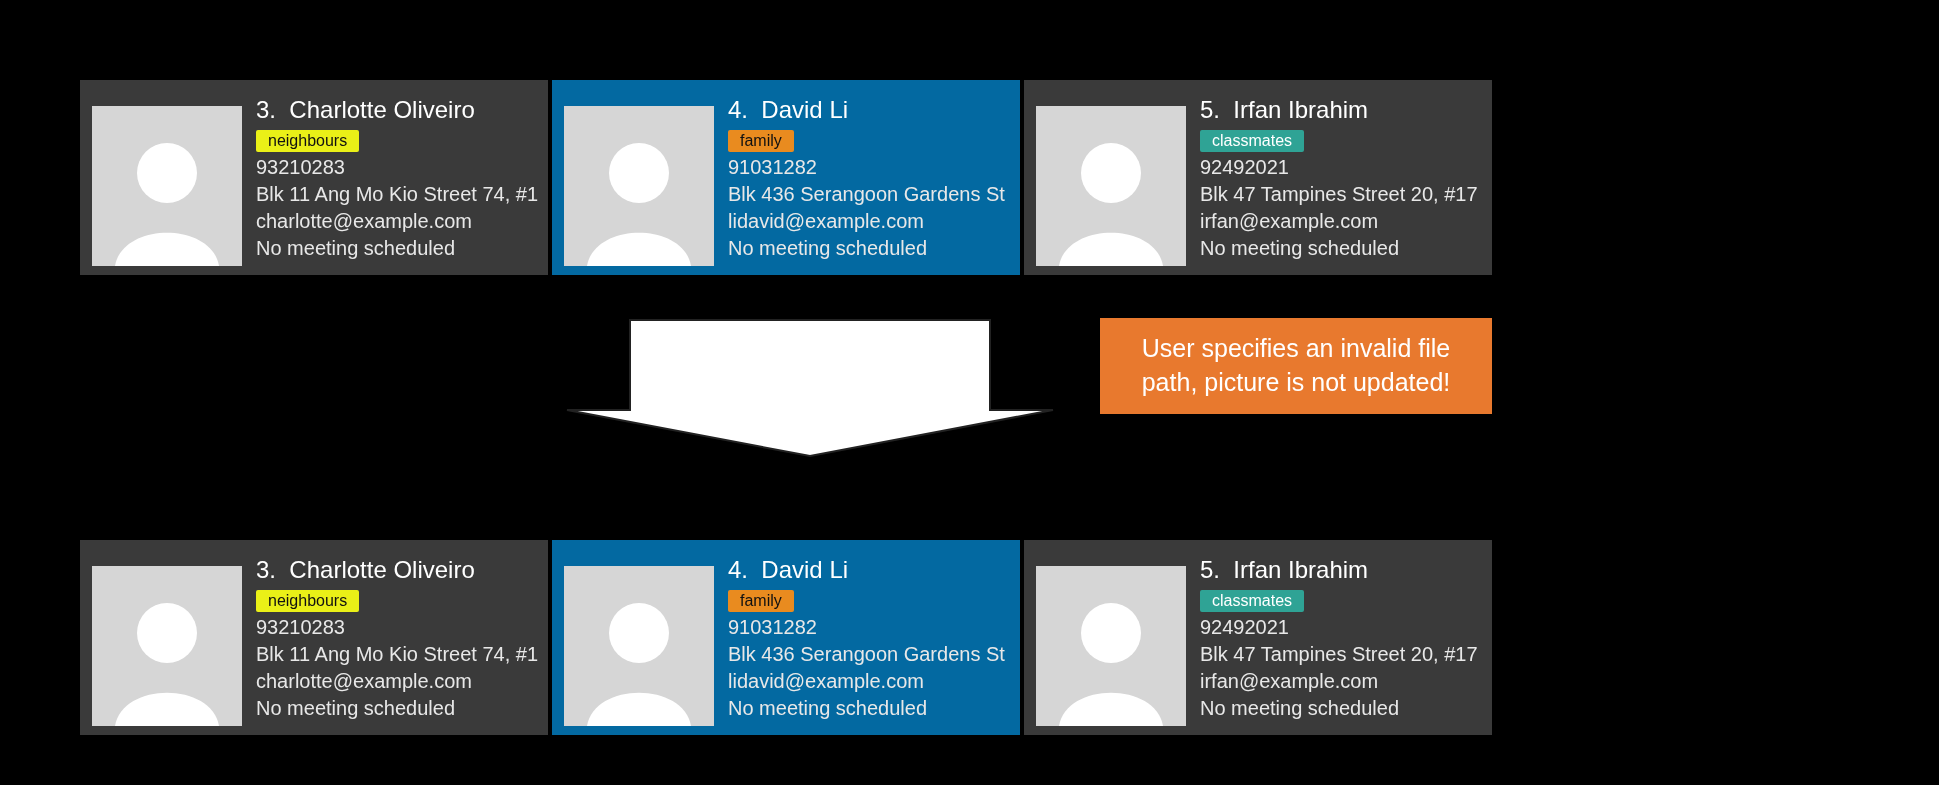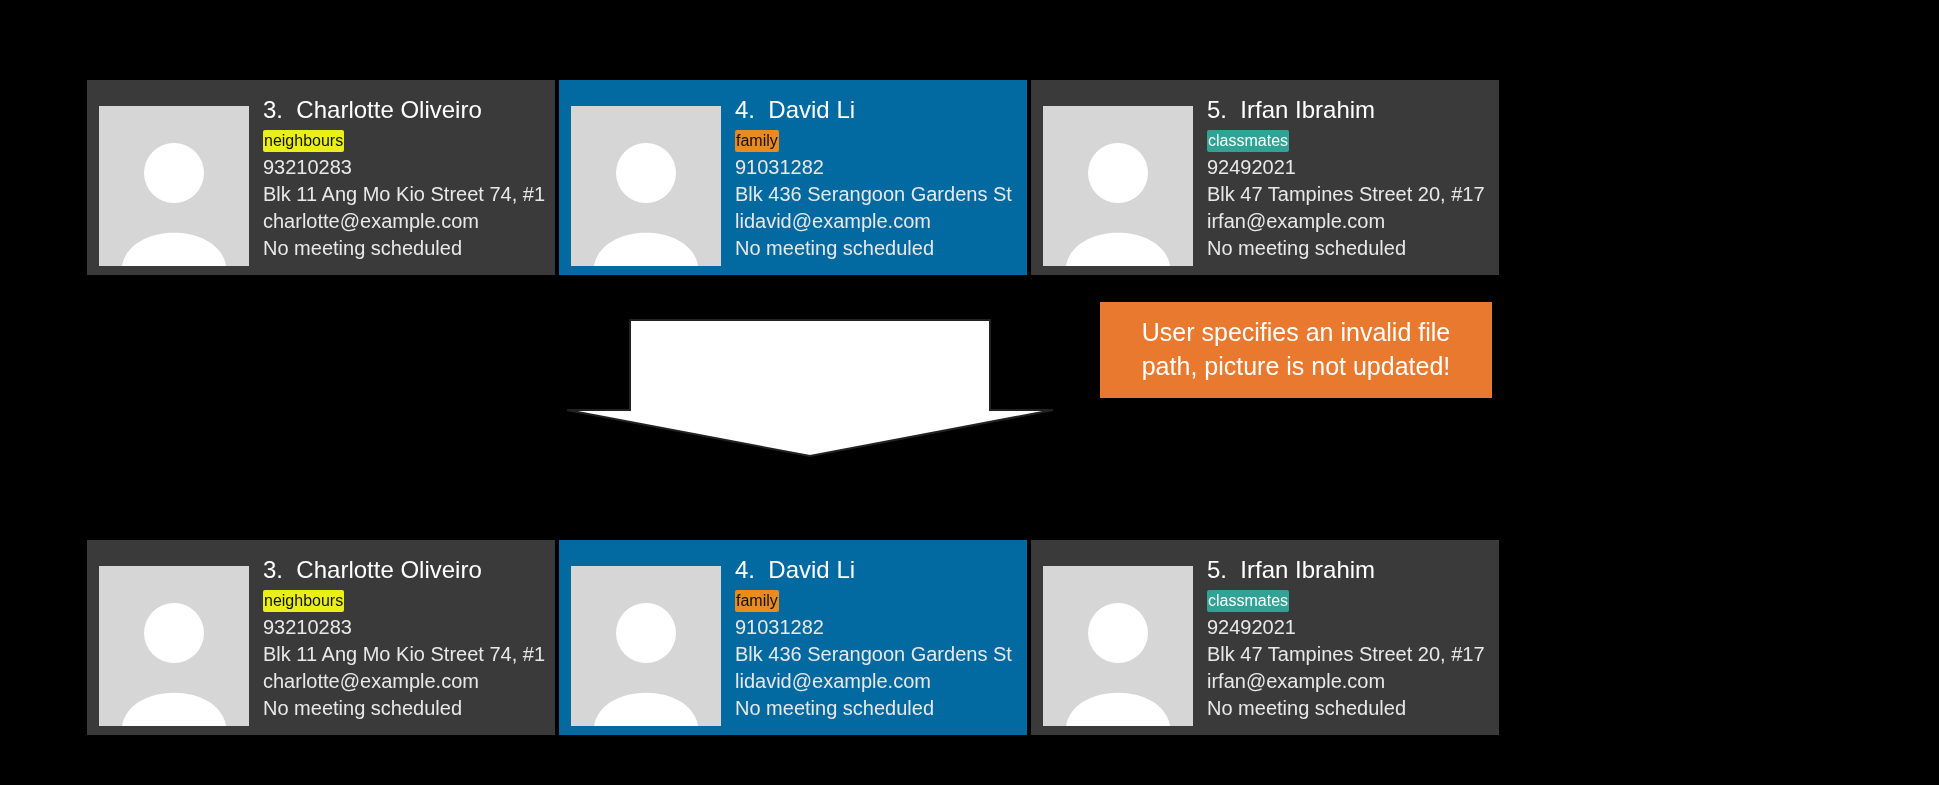--- a/index.html
+++ b/index.html
@@ -8,21 +8,20 @@
       font-family: -apple-system, BlinkMacSystemFont, "Segoe UI", Helvetica, Arial, sans-serif;
       width: 1939px;
       height: 785px;
       position: relative;
       overflow: hidden;
     }
     .row {
       display: flex;
       gap: 4px;
       position: absolute;
-      margin-left: 7px;
     }
     .row-top { top: 80px; left: 80px; }
     .row-bottom { top: 540px; left: 80px; }
     .card {
       display: flex;
       width: 468px;
       height: 195px;
       padding: 10px 12px;
       overflow: hidden;
     }
@@ -55,21 +54,21 @@
       padding-top: 4px;
       white-space: nowrap;
     }
     .name-line {
       font-size: 24px;
       color: #fff;
       margin-bottom: 4px;
     }
     .tag {
       display: inline-block;
-      padding: 0px 1px;
+      padding: 0px 12px;
       font-size: 16px;
       color: #111;
       border-radius: 2px;
       margin-bottom: 2px;
       align-self: flex-start;
     }
     .arrow-box {
       position: absolute;
       top: 318px;
       left: 565px;
@@ -85,21 +84,21 @@
       top: 16px;
       left: 0;
       right: 0;
       text-align: center;
       font-size: 26px;
       color: #333;
       line-height: 1.3;
     }
     .callout {
       position: absolute;
-      top: 302px;
+      top: 318px;
       left: 1100px;
       width: 392px;
       height: 96px;
       background: #e8792e;
       color: #fff;
       font-size: 25px;
       text-align: center;
       display: flex;
       align-items: center;
       justify-content: center;

